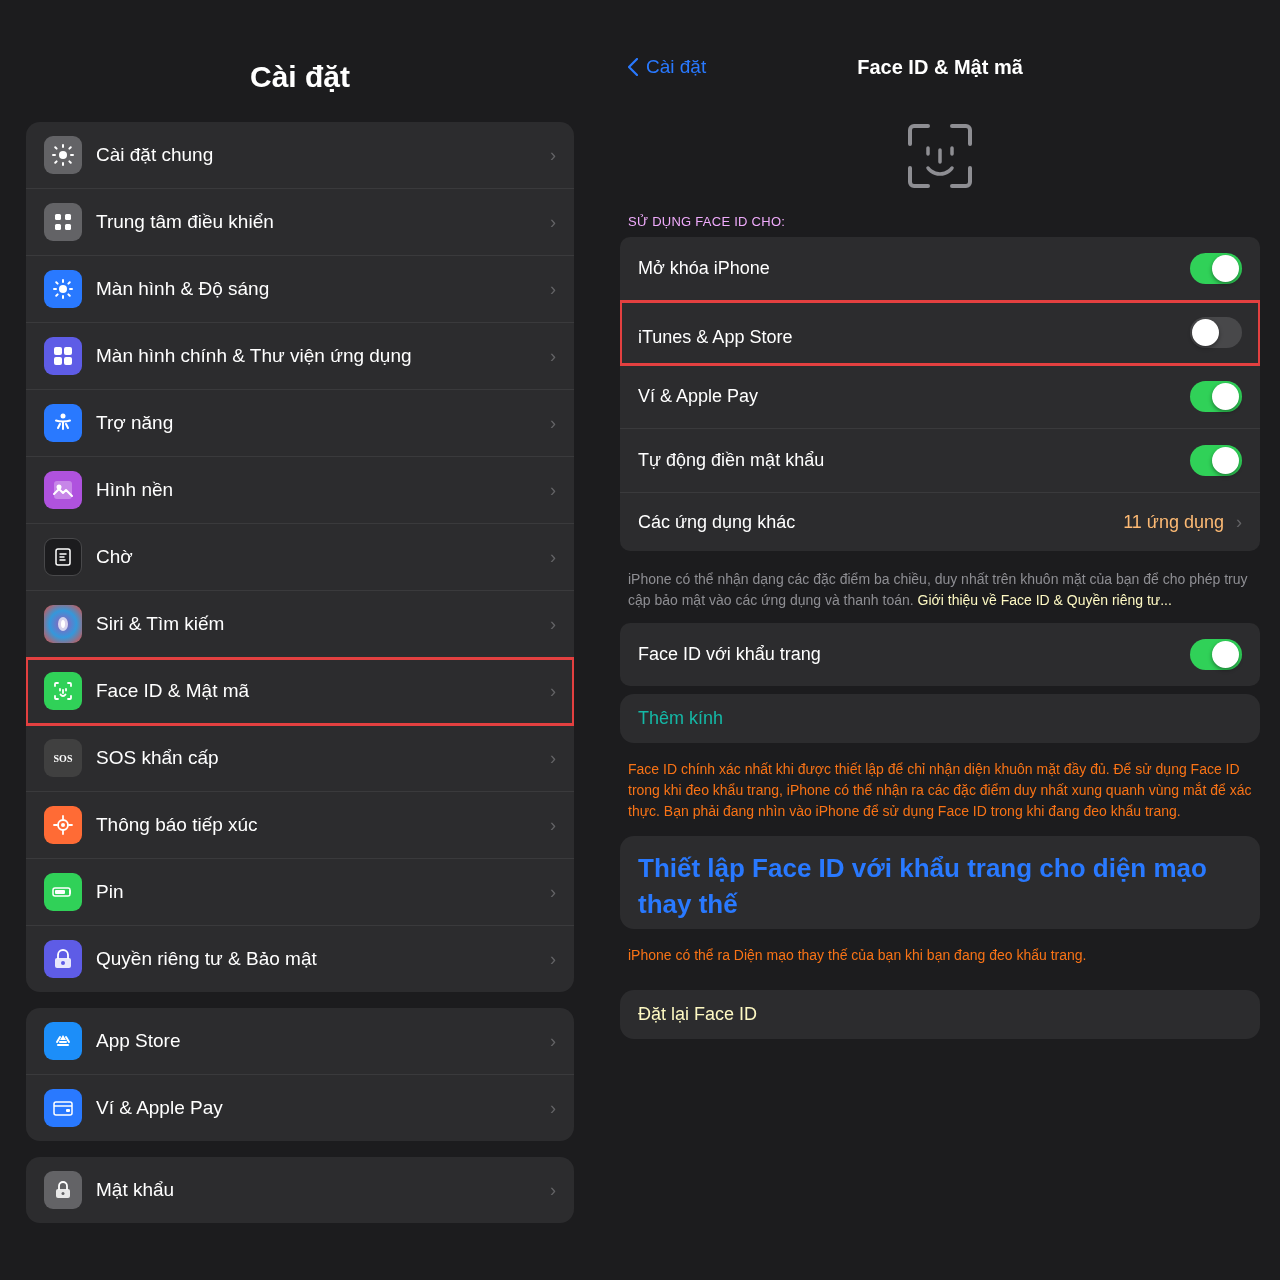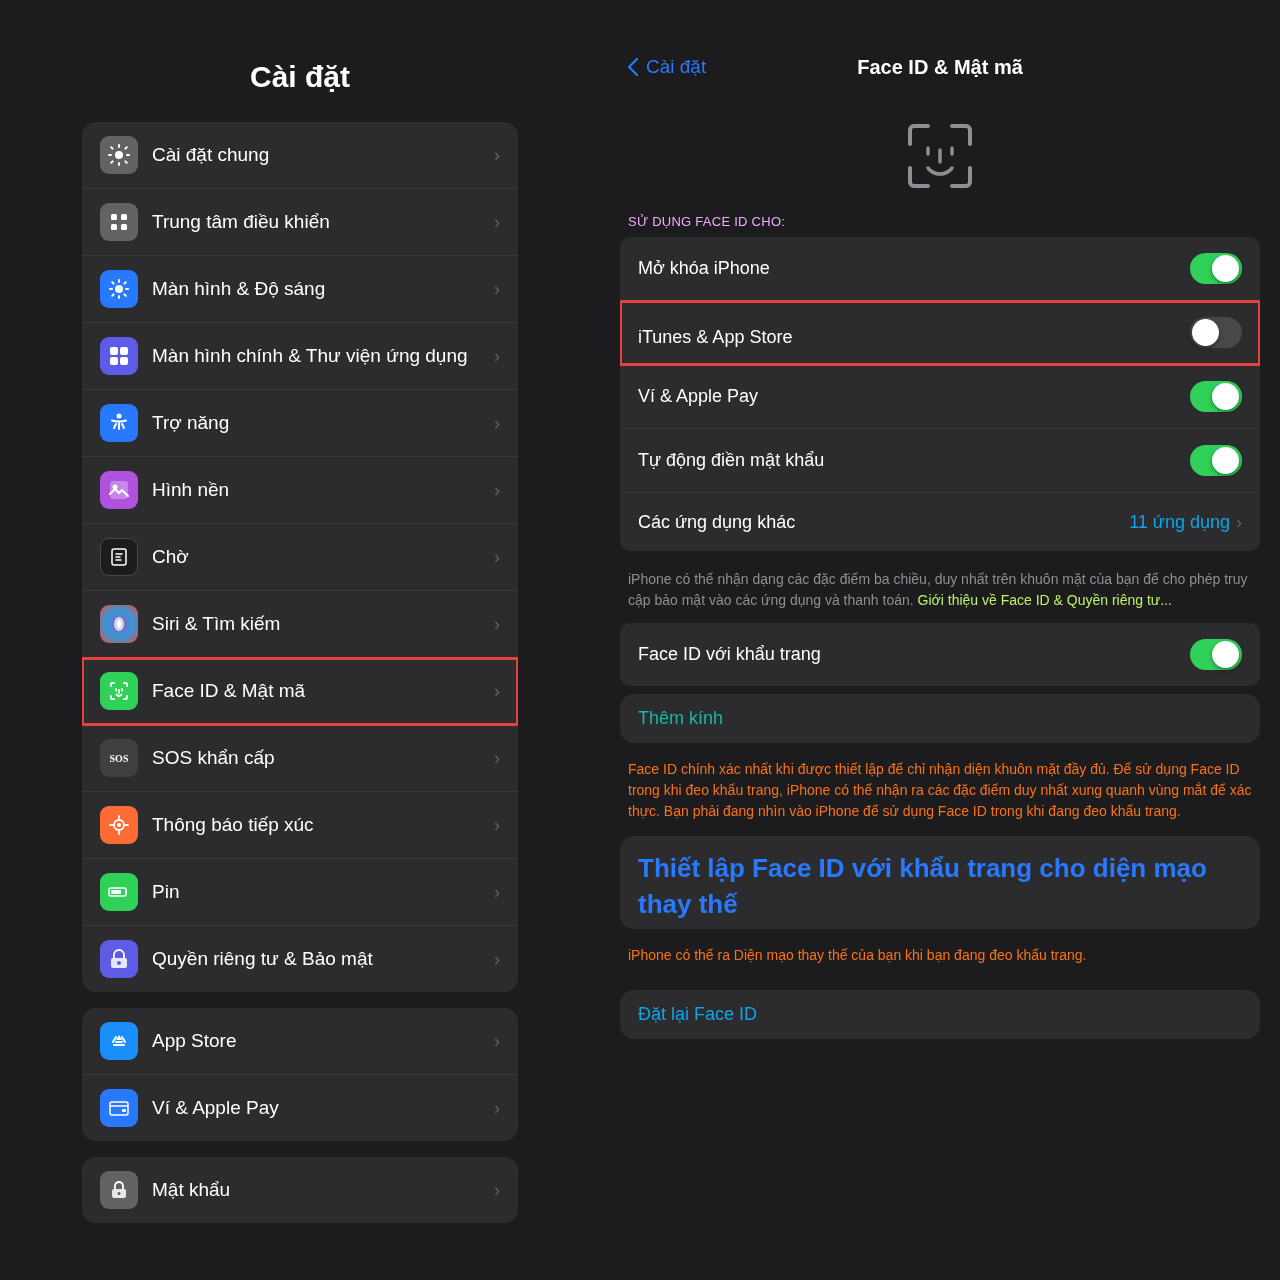--- a/index.html
+++ b/index.html
@@ -28,21 +28,21 @@
       font-weight: 600;
       margin-bottom: 28px;
       text-align: center;
       width: 100%;
     }
 
     .settings-group {
       background: #2c2c2e;
       border-radius: 14px;
       overflow: hidden;
-      width: 436px;
+      width: 548px;
       margin-bottom: 16px;
     }
 
     .settings-row {
       display: flex;
       align-items: center;
       padding: 14px 18px;
       border-bottom: 1px solid #3a3a3c;
       cursor: pointer;
       min-height: 60px;
@@ -152,23 +152,23 @@
       align-items: flex-end;
     }
 
     .right-row-label {
       flex: 1;
       color: #fff;
       font-size: 18px;
     }
 
     .right-row-sublabel {
-      color: #0ea5e9;
+      color: #fdba74;
       font-size: 18px;
-      margin-right: 6px;
+      margin-right: 12px;
     }
 
     
     .toggle {
       width: 52px;
       height: 31px;
       border-radius: 16px;
       position: relative;
       cursor: pointer;
       flex-shrink: 0;
@@ -192,21 +192,21 @@
     .toggle.on .toggle-knob { left: 22px; }
     .toggle.off .toggle-knob { left: 2px; }
 
     .description-text {
       color: #8e8e93;
       font-size: 14px;
       line-height: 1.5;
       padding: 10px 28px 12px 28px;
     }
     .description-text a {
-      color: #bef264;
+      color: #fef9c3;
       text-decoration: none;
     }
 
     .right-group-single {
       background: #2c2c2e;
       border-radius: 14px;
       margin: 0 20px 8px 20px;
     }
 
     .link-text {
@@ -539,16 +539,16 @@
   <div class="body-text">Face ID chính xác nhất khi được thiết lập để chỉ nhận diện khuôn mặt đầy đủ. Để sử dụng Face ID trong khi đeo khẩu trang, iPhone có thể nhận ra các đặc điểm duy nhất xung quanh vùng mắt để xác thực. Bạn phải đang nhìn vào iPhone để sử dụng Face ID trong khi đang đeo khẩu trang.</div>
 
   <div class="right-group-single">
     <div class="big-link-text">Thiết lập Face ID với khẩu trang cho diện mạo thay thế</div>
   </div>
 
   <div class="body-text">iPhone có thể ra Diện mạo thay thế của bạn khi bạn đang đeo khẩu trang.</div>
 
   <div style="padding: 10px 20px 0 20px;">
     <div style="background:#2c2c2e; border-radius:14px; overflow:hidden;">
-      <div style="padding:14px 18px; color:#0ea5e9; font-size:18px; cursor:pointer;">Đặt lại Face ID</div>
+      <div style="padding:14px 18px; color:#fef9c3; font-size:18px; cursor:pointer;">Đặt lại Face ID</div>
     </div>
   </div>
 </div>
 
 </body></html>

